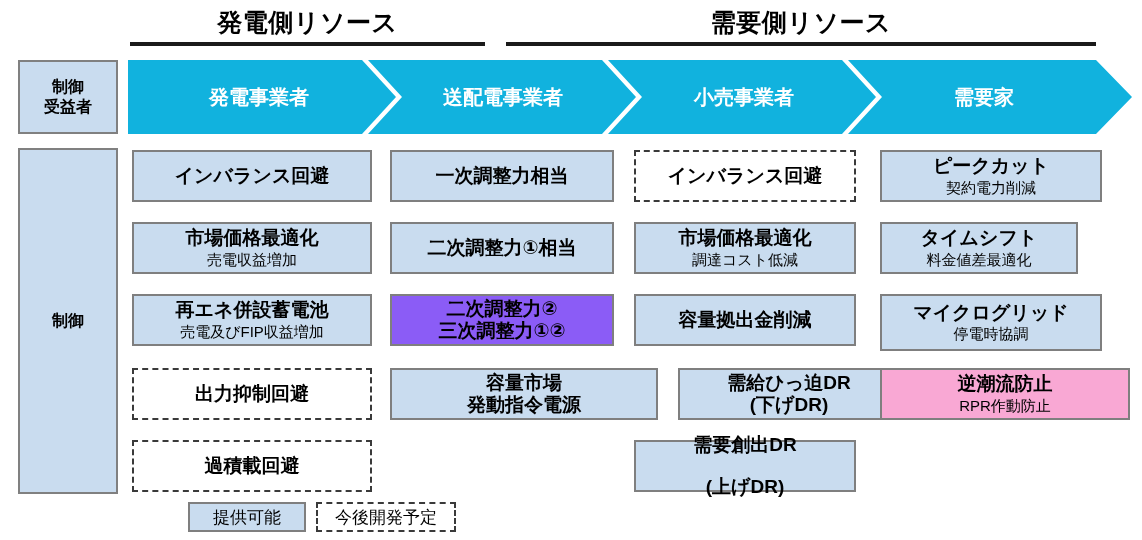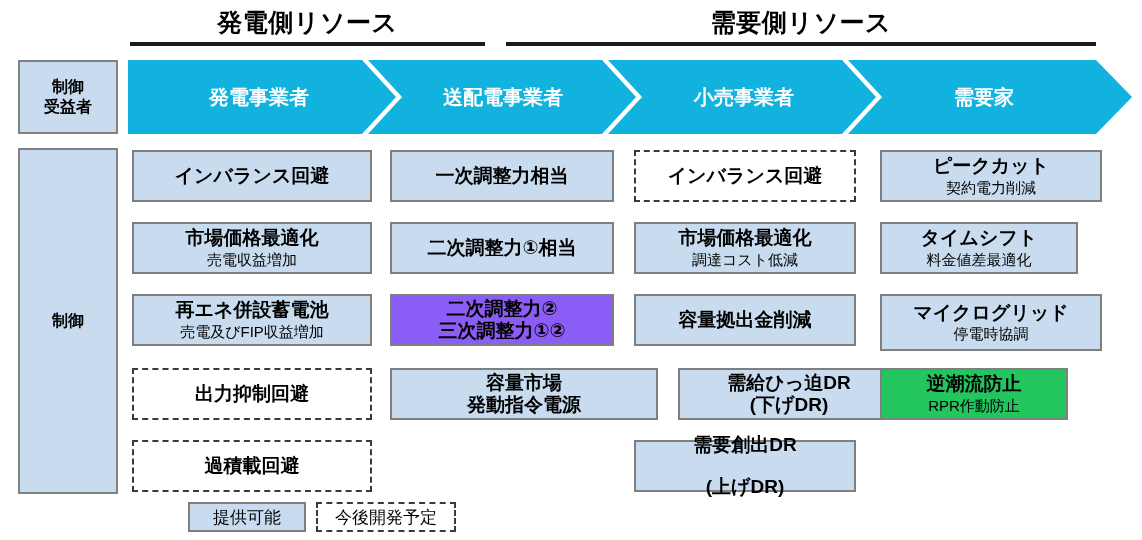--- a/index.html
+++ b/index.html
@@ -229,21 +229,21 @@
     <div class="sub">契約電力削減</div>
   </div>
   <div class="box filled" style="left: 880px; top: 222px; width: 198px; height: 52px; background: rgb(201, 220, 239);">
     <div class="main">タイムシフト</div>
     <div class="sub">料金値差最適化</div>
   </div>
   <div class="box filled" style="left: 880px; top: 294px; width: 222px; height: 57px; background: rgb(201, 220, 239);">
     <div class="main">マイクログリッド</div>
     <div class="sub">停電時協調</div>
   </div>
-  <div class="box filled" style="left: 880px; top: 368px; width: 188px; height: 52px; background: #22c55e;">
+  <div class="box filled" style="left: 880px; top: 368px; width: 250px; height: 52px; background: #f9a8d4;">
     <div class="main">逆潮流防止</div>
     <div class="sub">RPR作動防止</div>
   </div>
 
   <div class="legend-box filled" style="left: 188px; top: 502px; width: 118px; height: 30px; background: rgb(201, 220, 239);">
     <span>提供可能</span>
   </div>
   <div class="legend-box dashed" style="left:316px; top:502px; width:140px; height:30px;">
     <span>今後開発予定</span>
   </div>

